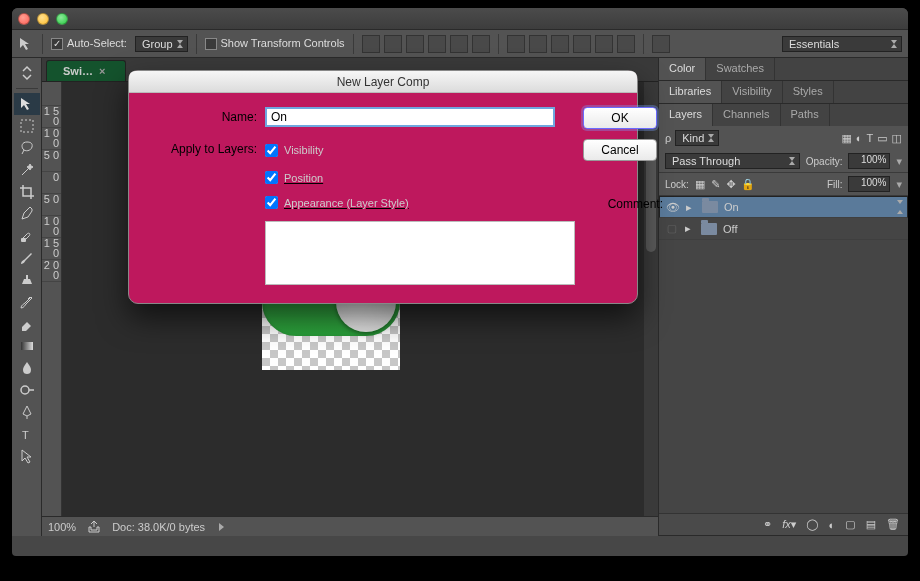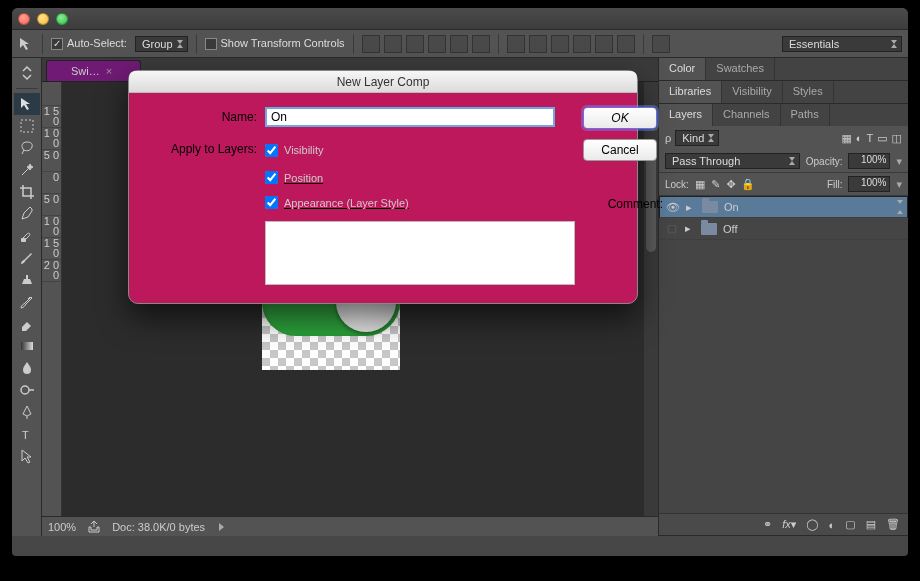--- a/index.html
+++ b/index.html
@@ -26,21 +26,21 @@
 
 .main { position:absolute; left:0; right:0; top:50px; bottom:20px; display:flex; }
 .toolbox { width:30px; background:#535353; border-right:1px solid #2a2a2a; display:flex; flex-direction:column; align-items:center; padding-top:4px; gap:0; }
 .tool { width:26px; height:22px; display:flex; align-items:center; justify-content:center; color:#ccc; position:relative; }
 .tool.active { background:#2a3a46; }
 .tool svg { width:16px; height:16px; }
 .toolbox .divider { width:22px; height:1px; background:#3a3a3a; margin:4px 0; }
 
 .docarea { flex:1; background:#292929; position:relative; display:flex; flex-direction:column; }
 .doctabs { height:24px; background:#3a3a3a; display:flex; align-items:flex-end; padding-left:4px; border-bottom:1px solid #222; }
-.doctab { background:#701a75; padding:4px 24px; border:1px solid #222; border-bottom:none; border-radius:3px 3px 0 0; color:#ccc; }
+.doctab { background:#14532d; padding:4px 16px; border:1px solid #222; border-bottom:none; border-radius:3px 3px 0 0; color:#ccc;font-weight:bold; }
 .txicon { display:inline-block; width:10px; height:10px; margin-left:6px; color:#999;}
 .canvaswrap { flex:1; display:flex; position:relative; }
 .ruler-v { width:20px; background:#535353; border-right:1px solid #333; font-size:8px; color:#888; padding-top:2px; }
 .ruler-v div { height:22px; border-bottom:1px solid #444; text-align:right; padding-right:2px; line-height:10px;}
 .canvas { flex:1; background:#2c2c2c; position:relative; }
 .checkers { position:absolute; left:200px; top:220px; width:138px; height:68px; overflow:hidden;
   background-image:linear-gradient(45deg,#c7c7c7 25%,transparent 25%),linear-gradient(-45deg,#c7c7c7 25%,transparent 25%),linear-gradient(45deg,transparent 75%,#c7c7c7 75%),linear-gradient(-45deg,transparent 75%,#c7c7c7 75%);
   background-size:16px 16px; background-position:0 0,0 8px,8px -8px,-8px 0; background-color:#fff;
 }
 .togglegreen { position:absolute; left:0; top:-34px; width:138px; height:68px; border-radius:34px; background:linear-gradient(#3fb84c,#2aa03a); box-shadow:inset 0 2px 4px rgba(0,0,0,.3); }
@@ -71,21 +71,21 @@
 .layerfooter { height:22px; background:#4a4a4a; border-top:1px solid #333; display:flex; align-items:center; justify-content:flex-end; gap:10px; padding:0 8px; color:#aaa;}
 .layerfooter span{font-size:11px;}
 
 
 .modal { position:absolute; left:116px; top:62px; width:510px; background:#be185d; border:1px solid #888; border-radius:10px; box-shadow:0 14px 30px rgba(0,0,0,.6); color:#000; }
 .modal .mtitle { height:22px; background:linear-gradient(#f6f6f6,#dcdcdc); text-align:center; line-height:22px; font-size:12px; color:#333; border-bottom:1px solid #bbb; border-radius:6px 6px 0 0;}
 .modal .mbody { padding:14px 18px 18px; display:grid; grid-template-columns:110px 1fr 80px; column-gap:8px; row-gap:10px; }
 .mlabel { text-align:right; color:#000; font-size:12px; padding-top:3px;}
 .minput { width:290px; height:20px; border:2px solid #6fa7df; background:#fff; color:#000; padding:0 4px; font-size:12px;}
 .mbtn { width:74px; height:22px; background:linear-gradient(#fff,#eaeaea); border:1px solid #999; border-radius:4px; color:#000; font-size:12px;}
-.mbtn.default { border:1px solid #6a6aff; box-shadow:0 0 0 2px rgba(120,160,255,.35);font-style:italic;}
+.mbtn.default { border:1px solid #6a6aff; box-shadow:0 0 0 2px rgba(120,160,255,.35);}
 .mchk { display:flex; align-items:center; gap:6px; color:#000; font-size:12px;}
 .mchk input{width:13px;height:13px;}
 .mcomment { width:310px; height:64px; border:1px solid #bbb; background:#fff; resize:none; }
 .mcol2 { grid-column:2;text-decoration:underline; }
 .mcol3 { grid-column:3; }
 
 
 </style>
 </head>
 <body>

